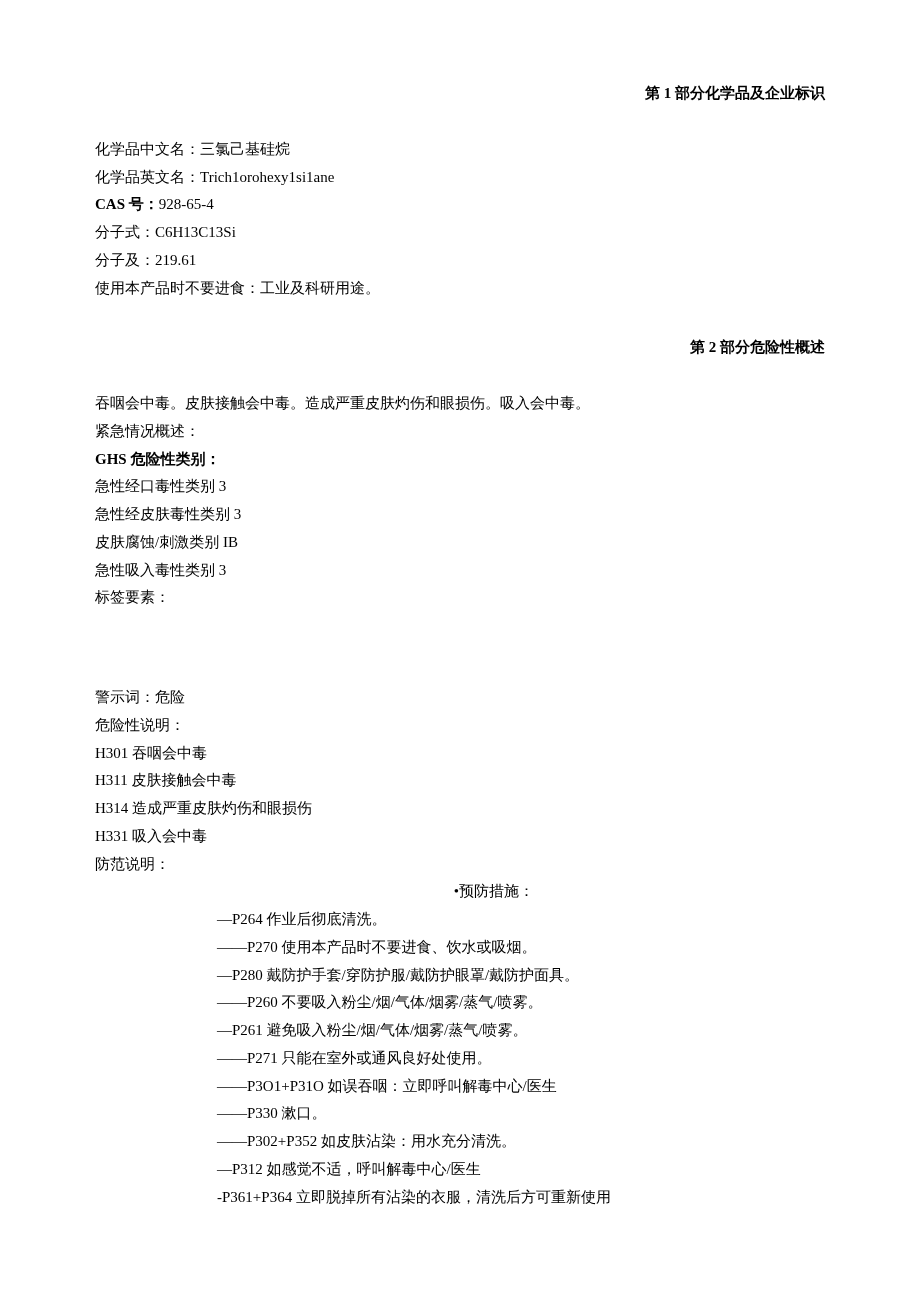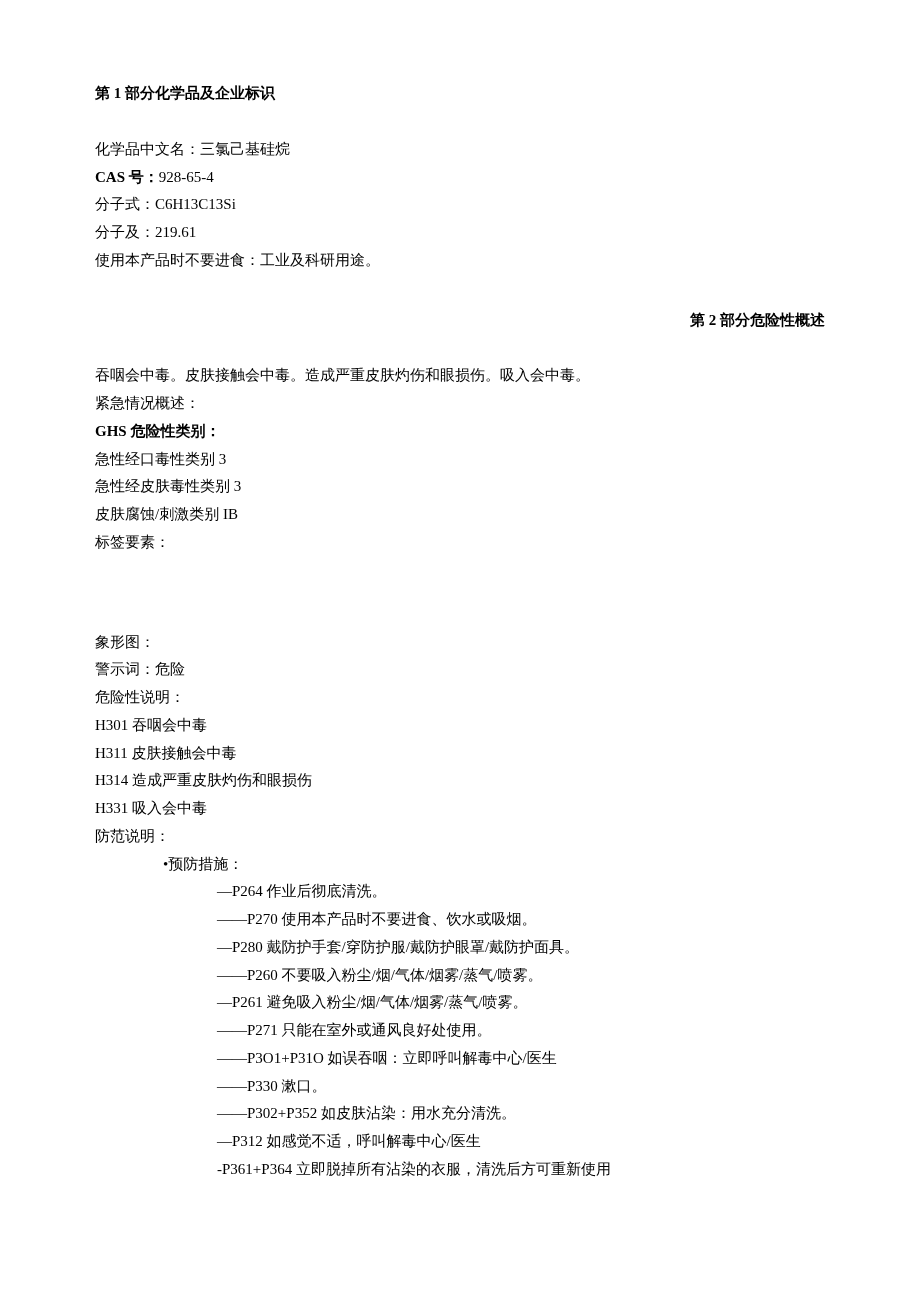--- a/index.html
+++ b/index.html
@@ -9,21 +9,21 @@
     font-family: "SimSun", "宋体", serif;
     font-size: 15px;
     color: #000000;
     width: 920px;
     line-height: 1.85;
   }
   .page {
     padding: 80px 95px 60px 95px;
   }
   .section-title {
-    text-align: left;
+    text-align: right;
     font-weight: bold;
     margin-bottom: 28px;
   }
   .section-title-2 {
     text-align: right;
     font-weight: bold;
     margin-top: 32px;
     margin-bottom: 28px;
   }
   .field-line .label {
@@ -33,34 +33,38 @@
     display: inline;
   }
   .bold {
     font-weight: bold;
   }
   .gap-block {
     height: 72px;
   }
   .indent-1 {
     padding-left: 68px;
+    text-align: center;
   }
   .indent-2 {
     padding-left: 122px;
   }
 </style>
 </head>
 <body>
 
 <div class="page">
 
   <div class="section-title">第 1 部分化学品及企业标识</div>
 
   <div class="field-line">
     <span class="label">化学品中文名：</span><span class="value">三氯己基硅烷</span>
+  </div>
+  <div class="field-line">
+    <span class="label">化学品英文名：</span><span class="value">Trich1orohexy1si1ane</span>
   </div>
   <div class="field-line">
     <span class="label bold">CAS 号：</span><span class="value">928-65-4</span>
   </div>
   <div class="field-line">
     <span class="label">分子式：</span><span class="value">C6H13C13Si</span>
   </div>
   <div class="field-line">
     <span class="label">分子及：</span><span class="value">219.61</span>
   </div>
@@ -70,26 +74,26 @@
 
   <div class="section-title-2">第 2 部分危险性概述</div>
 
   <div>吞咽会中毒。皮肤接触会中毒。造成严重皮肤灼伤和眼损伤。吸入会中毒。</div>
   <div>紧急情况概述：</div>
 
   <div class="bold">GHS 危险性类别：</div>
   <div>急性经口毒性类别 3</div>
   <div>急性经皮肤毒性类别 3</div>
   <div>皮肤腐蚀/刺激类别 IB</div>
+  <div>急性吸入毒性类别 3</div>
 
   <div>标签要素：</div>
 
   <div class="gap-block"></div>
 
-  <div>象形图：</div>
 
   <div class="field-line">
     <span>警示词：</span><span>危险</span>
   </div>
 
   <div>危险性说明：</div>
   <div>H301 吞咽会中毒</div>
   <div>H311 皮肤接触会中毒</div>
   <div>H314 造成严重皮肤灼伤和眼损伤</div>
   <div>H331 吸入会中毒</div>

